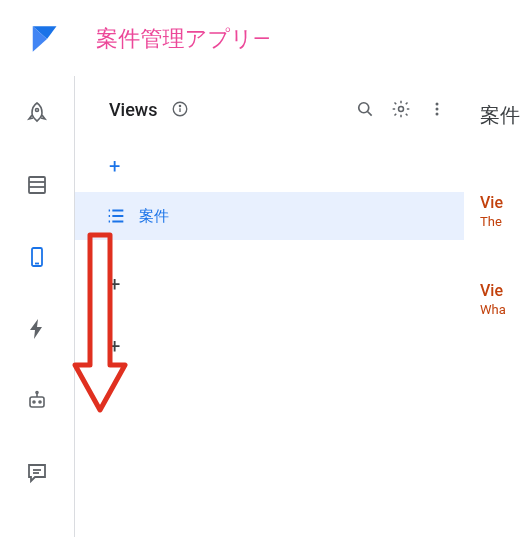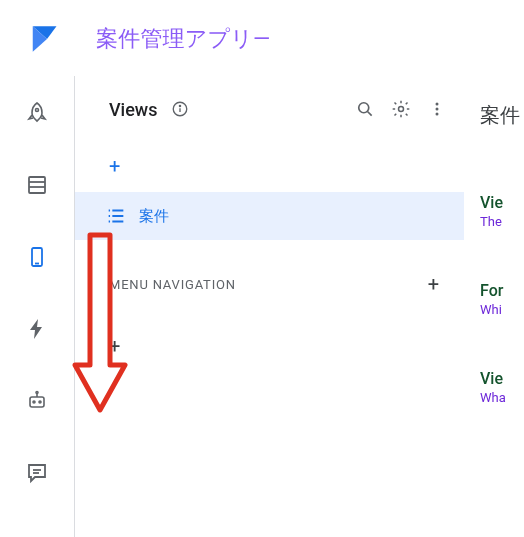--- a/index.html
+++ b/index.html
@@ -16,21 +16,21 @@
   .header {
     display: flex;
     align-items: center;
     padding: 20px 0 18px 28px;
     gap: 30px;
   }
   .logo svg { width: 38px; height: 38px; display: block; }
   .app-title {
     font-size: 22px;
     font-weight: 400;
-    color: #8b5cf6;
+    color: #ec4899;
     letter-spacing: 0.2px;
   }
   .main {
     display: flex;
     height: calc(100% - 76px);
   }
   .rail {
     width: 74px;
     display: flex;
     flex-direction: column;
@@ -138,25 +138,25 @@
   .rlabel-big {
     font-size: 20px;
     font-weight: 400;
     color: #3c4043;
     margin-bottom: 64px;
   }
   .rblock { margin-bottom: 52px; }
   .rblock .h {
     font-size: 16px;
     font-weight: 500;
-    color: #14532d;
+    color: #c2410c;
   }
   .rblock .s {
     font-size: 13px;
-    color: #6d28d9;
+    color: #c2410c;
     margin-top: 2px;
   }
   
   .arrow {
     position: absolute;
     left: 70px;
     top: 230px;
     pointer-events: none;
   }
 </style>
@@ -266,42 +266,37 @@
           <line x1="4" y1="12" x2="5.5" y2="12"></line>
             <line x1="8" y1="12" x2="20" y2="12"></line>
           <line x1="4" y1="18" x2="5.5" y2="18"></line>
             <line x1="8" y1="18" x2="20" y2="18"></line>
         </svg>
       </span>
       <span>案件</span>
     </div>
 
     <div class="section-header">
-      <span>MENU NAVIGATION</span>
       <span class="plus dark">+</span>
     </div>
 
     <div class="spacer-v"></div>
 
     <div class="section-header">
       <span class="plus dark">+</span>
     </div>
   </div>
 
   <div class="right-col">
     <div class="rlabel-big">案件</div>
     <div class="rblock">
       <div class="h">Vie</div>
       <div class="s">The</div>
     </div>
     <div class="rblock">
-      <div class="h">For</div>
-      <div class="s">Whi</div>
-    </div>
-    <div class="rblock">
       <div class="h">Vie</div>
       <div class="s">Wha</div>
     </div>
   </div>
 </div>
 
 <svg class="arrow" width="70" height="190">
   <path d="M20 5 L20 135 L5 135 L30 180 L55 135 L40 135 L40 5 Z" fill="none" stroke="#e03020" stroke-width="5" stroke-linejoin="round"></path>
 </svg>
 

